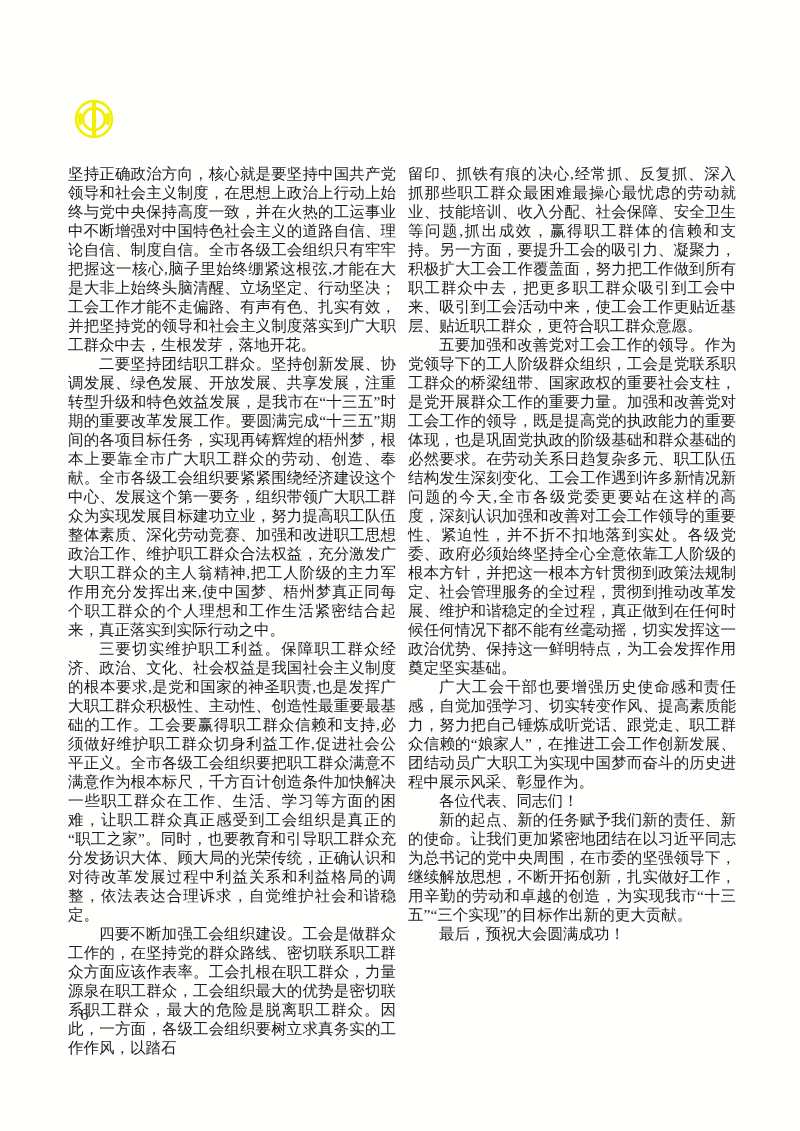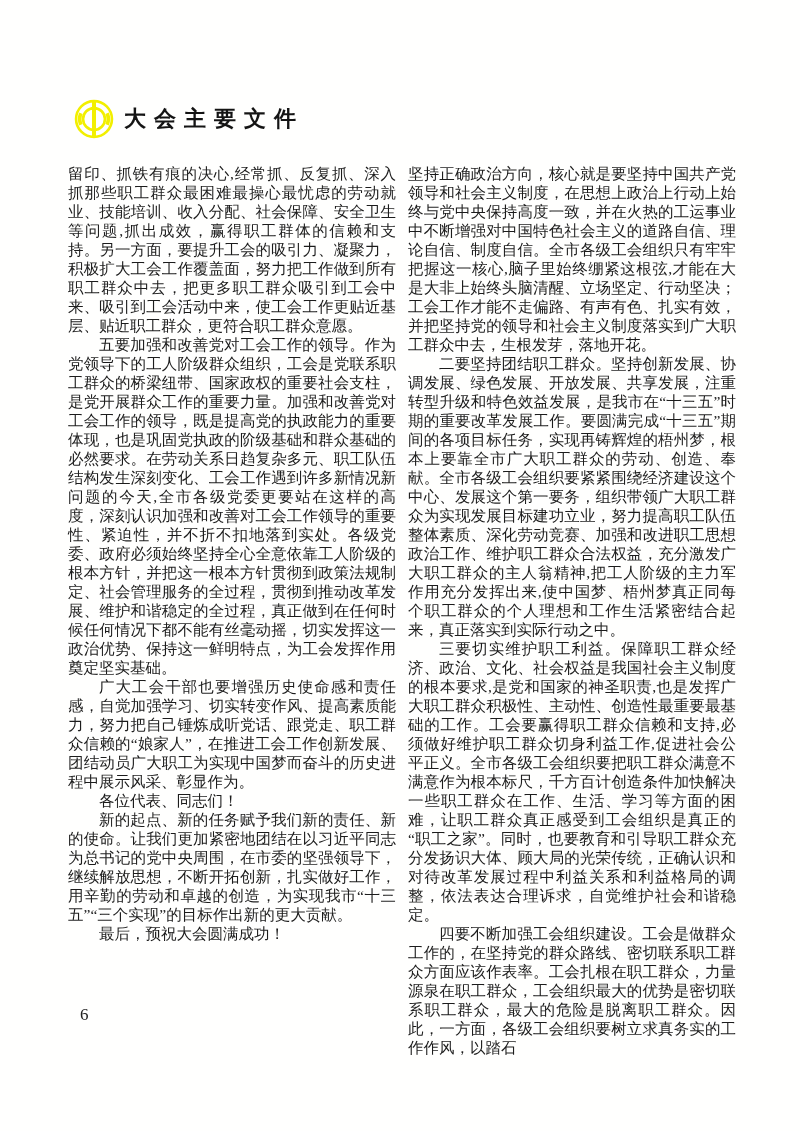--- a/index.html
+++ b/index.html
@@ -83,35 +83,34 @@
   <header class="masthead">
     <span class="logo">
       <svg viewBox="0 0 48 48" xmlns="http://www.w3.org/2000/svg" aria-hidden="true">
         <circle cx="24" cy="24" r="20.5" fill="none" stroke="var(--logo-color, #f2ef00)" stroke-width="3"></circle>
         <circle cx="24" cy="24" r="12.5" fill="none" stroke="var(--logo-color, #f2ef00)" stroke-width="3"></circle>
         <rect x="21.7" y="4.5" width="4.6" height="39" fill="var(--logo-color, #f2ef00)"></rect>
         <path d="M 9,17.5 A 16.5,16.5 0 0 0 9,30.5" fill="none" stroke="var(--logo-color, #f2ef00)" stroke-width="4.2"></path>
         <path d="M 39,17.5 A 16.5,16.5 0 0 1 39,30.5" fill="none" stroke="var(--logo-color, #f2ef00)" stroke-width="4.2"></path>
       </svg>
     </span>
-    <h1 class="masthead-title">大会主要文件</h1>
   </header>
 
   <main class="content">
+    <div class="col">
+      <p class="flush">坚持正确政治方向，核心就是要坚持中国共产党领导和社会主义制度，在思想上政治上行动上始终与党中央保持高度一致，并在火热的工运事业中不断增强对中国特色社会主义的道路自信、理论自信、制度自信。全市各级工会组织只有牢牢把握这一核心,脑子里始终绷紧这根弦,才能在大是大非上始终头脑清醒、立场坚定、行动坚决；工会工作才能不走偏路、有声有色、扎实有效，并把坚持党的领导和社会主义制度落实到广大职工群众中去，生根发芽，落地开花。</p>
+      <p>二要坚持团结职工群众。坚持创新发展、协调发展、绿色发展、开放发展、共享发展，注重转型升级和特色效益发展，是我市在“十三五”时期的重要改革发展工作。要圆满完成“十三五”期间的各项目标任务，实现再铸辉煌的梧州梦，根本上要靠全市广大职工群众的劳动、创造、奉献。全市各级工会组织要紧紧围绕经济建设这个中心、发展这个第一要务，组织带领广大职工群众为实现发展目标建功立业，努力提高职工队伍整体素质、深化劳动竞赛、加强和改进职工思想政治工作、维护职工群众合法权益，充分激发广大职工群众的主人翁精神,把工人阶级的主力军作用充分发挥出来,使中国梦、梧州梦真正同每个职工群众的个人理想和工作生活紧密结合起来，真正落实到实际行动之中。</p>
+      <p>三要切实维护职工利益。保障职工群众经济、政治、文化、社会权益是我国社会主义制度的根本要求,是党和国家的神圣职责,也是发挥广大职工群众积极性、主动性、创造性最重要最基础的工作。工会要赢得职工群众信赖和支持,必须做好维护职工群众切身利益工作,促进社会公平正义。全市各级工会组织要把职工群众满意不满意作为根本标尺，千方百计创造条件加快解决一些职工群众在工作、生活、学习等方面的困难，让职工群众真正感受到工会组织是真正的“职工之家”。同时，也要教育和引导职工群众充分发扬识大体、顾大局的光荣传统，正确认识和对待改革发展过程中利益关系和利益格局的调整，依法表达合理诉求，自觉维护社会和谐稳定。</p>
+      <p>四要不断加强工会组织建设。工会是做群众工作的，在坚持党的群众路线、密切联系职工群众方面应该作表率。工会扎根在职工群众，力量源泉在职工群众，工会组织最大的优势是密切联系职工群众，最大的危险是脱离职工群众。因此，一方面，各级工会组织要树立求真务实的工作作风，以踏石</p>
+    </div>
     <div class="col">
       <p class="flush">留印、抓铁有痕的决心,经常抓、反复抓、深入抓那些职工群众最困难最操心最忧虑的劳动就业、技能培训、收入分配、社会保障、安全卫生等问题,抓出成效，赢得职工群体的信赖和支持。另一方面，要提升工会的吸引力、凝聚力，积极扩大工会工作覆盖面，努力把工作做到所有职工群众中去，把更多职工群众吸引到工会中来、吸引到工会活动中来，使工会工作更贴近基层、贴近职工群众，更符合职工群众意愿。</p>
       <p>五要加强和改善党对工会工作的领导。作为党领导下的工人阶级群众组织，工会是党联系职工群众的桥梁纽带、国家政权的重要社会支柱，是党开展群众工作的重要力量。加强和改善党对工会工作的领导，既是提高党的执政能力的重要体现，也是巩固党执政的阶级基础和群众基础的必然要求。在劳动关系日趋复杂多元、职工队伍结构发生深刻变化、工会工作遇到许多新情况新问题的今天,全市各级党委更要站在这样的高度，深刻认识加强和改善对工会工作领导的重要性、紧迫性，并不折不扣地落到实处。各级党委、政府必须始终坚持全心全意依靠工人阶级的根本方针，并把这一根本方针贯彻到政策法规制定、社会管理服务的全过程，贯彻到推动改革发展、维护和谐稳定的全过程，真正做到在任何时候任何情况下都不能有丝毫动摇，切实发挥这一政治优势、保持这一鲜明特点，为工会发挥作用奠定坚实基础。</p>
       <p>广大工会干部也要增强历史使命感和责任感，自觉加强学习、切实转变作风、提高素质能力，努力把自己锤炼成听党话、跟党走、职工群众信赖的“娘家人”，在推进工会工作创新发展、团结动员广大职工为实现中国梦而奋斗的历史进程中展示风采、彰显作为。</p>
       <p>各位代表、同志们！</p>
       <p>新的起点、新的任务赋予我们新的责任、新的使命。让我们更加紧密地团结在以习近平同志为总书记的党中央周围，在市委的坚强领导下，继续解放思想，不断开拓创新，扎实做好工作，用辛勤的劳动和卓越的创造，为实现我市“十三五”“三个实现”的目标作出新的更大贡献。</p>
       <p>最后，预祝大会圆满成功！</p>
     </div>
-    <div class="col">
-      <p class="flush">坚持正确政治方向，核心就是要坚持中国共产党领导和社会主义制度，在思想上政治上行动上始终与党中央保持高度一致，并在火热的工运事业中不断增强对中国特色社会主义的道路自信、理论自信、制度自信。全市各级工会组织只有牢牢把握这一核心,脑子里始终绷紧这根弦,才能在大是大非上始终头脑清醒、立场坚定、行动坚决；工会工作才能不走偏路、有声有色、扎实有效，并把坚持党的领导和社会主义制度落实到广大职工群众中去，生根发芽，落地开花。</p>
-      <p>二要坚持团结职工群众。坚持创新发展、协调发展、绿色发展、开放发展、共享发展，注重转型升级和特色效益发展，是我市在“十三五”时期的重要改革发展工作。要圆满完成“十三五”期间的各项目标任务，实现再铸辉煌的梧州梦，根本上要靠全市广大职工群众的劳动、创造、奉献。全市各级工会组织要紧紧围绕经济建设这个中心、发展这个第一要务，组织带领广大职工群众为实现发展目标建功立业，努力提高职工队伍整体素质、深化劳动竞赛、加强和改进职工思想政治工作、维护职工群众合法权益，充分激发广大职工群众的主人翁精神,把工人阶级的主力军作用充分发挥出来,使中国梦、梧州梦真正同每个职工群众的个人理想和工作生活紧密结合起来，真正落实到实际行动之中。</p>
-      <p>三要切实维护职工利益。保障职工群众经济、政治、文化、社会权益是我国社会主义制度的根本要求,是党和国家的神圣职责,也是发挥广大职工群众积极性、主动性、创造性最重要最基础的工作。工会要赢得职工群众信赖和支持,必须做好维护职工群众切身利益工作,促进社会公平正义。全市各级工会组织要把职工群众满意不满意作为根本标尺，千方百计创造条件加快解决一些职工群众在工作、生活、学习等方面的困难，让职工群众真正感受到工会组织是真正的“职工之家”。同时，也要教育和引导职工群众充分发扬识大体、顾大局的光荣传统，正确认识和对待改革发展过程中利益关系和利益格局的调整，依法表达合理诉求，自觉维护社会和谐稳定。</p>
-      <p>四要不断加强工会组织建设。工会是做群众工作的，在坚持党的群众路线、密切联系职工群众方面应该作表率。工会扎根在职工群众，力量源泉在职工群众，工会组织最大的优势是密切联系职工群众，最大的危险是脱离职工群众。因此，一方面，各级工会组织要树立求真务实的工作作风，以踏石</p>
-    </div>
   </main>
 
   <span class="page-number">6</span>
 
 </div>
 
 </body></html>

